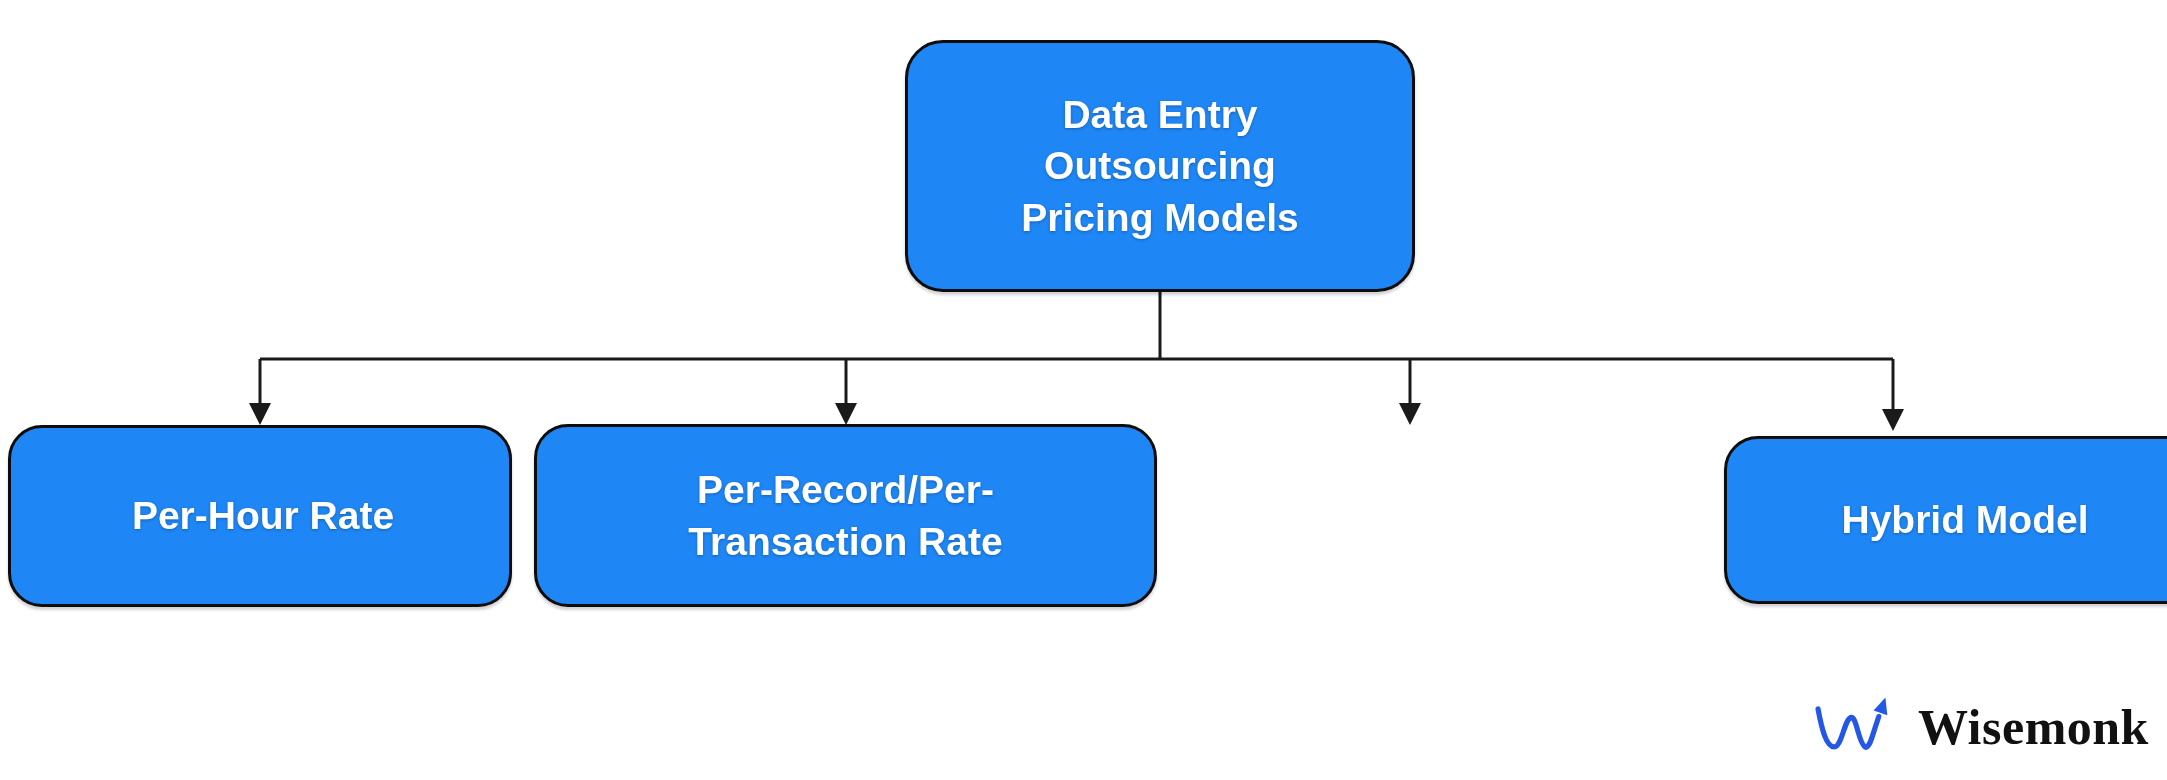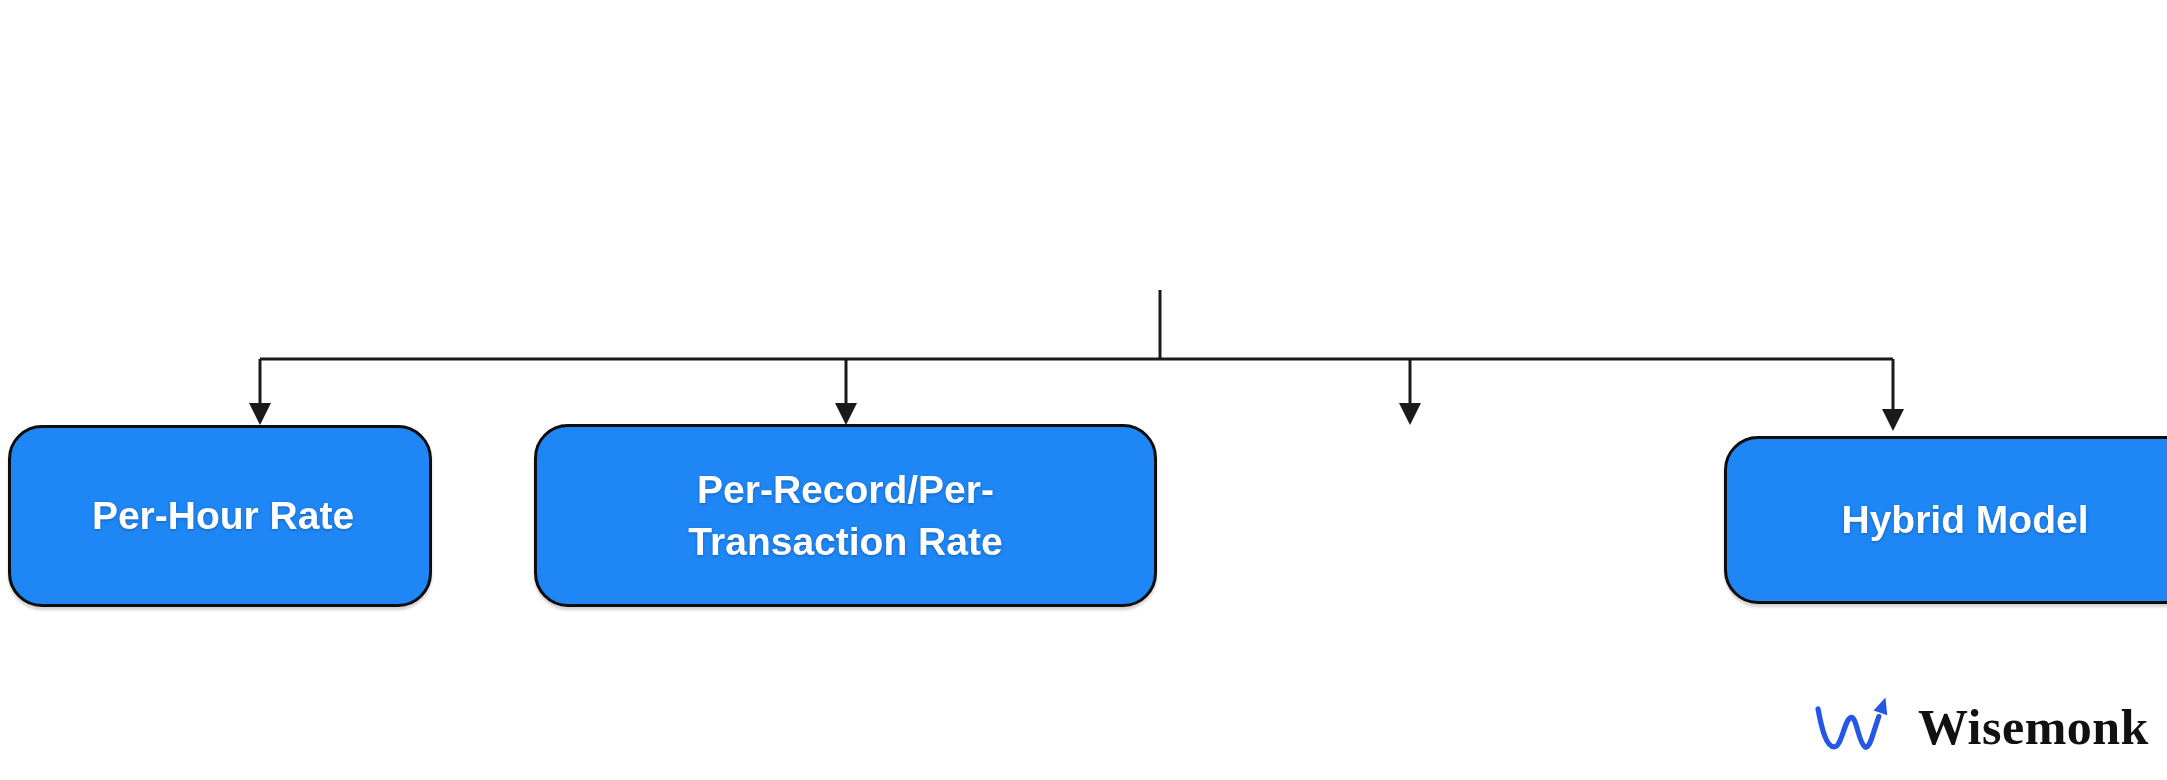--- a/index.html
+++ b/index.html
@@ -34,21 +34,21 @@
     text-align:center;
     font-weight:bold;
     font-size:39px;
     line-height:1.32;
     white-space:pre-line;
     text-shadow:0 1px 3px rgba(0,0,0,0.28);
     box-sizing:border-box;
     box-shadow:0 3px 3px rgba(0,0,0,0.18);
   }
   .node-root{left:905px;top:40px;width:510px;height:252px;}
-  .node-c0{left:8px;top:425px;width:424px;height:182px;border-radius:34px;padding-left:6px;}
+  .node-c0{left:8px;top:425px;width:504px;height:182px;border-radius:34px;padding-left:6px;}
   .node-c1{left:534px;top:424px;width:623px;height:183px;border-radius:34px;}
   .node-c2{left:1196px;top:425px;width:428px;height:183px;border-radius:34px;}
   .node-c3{left:1724px;top:436px;width:482px;height:168px;border-radius:34px;}
   .brand{
     position:absolute;left:1812px;top:690px;
     display:flex;align-items:center;gap:18px;
   }
   .brand-icon{width:88px;height:74px;}
   .brand-word{
     font-family:"Liberation Serif", serif;
@@ -74,20 +74,23 @@
     <path d="M846 359 V405"></path>
     <path d="M1410 359 V405"></path>
     <path d="M1893 359 V411"></path>
 
     <polygon points="249,403 271,403 260,425"></polygon>
     <polygon points="835,403 857,403 846,425"></polygon>
     <polygon points="1399,403 1421,403 1410,425"></polygon>
     <polygon points="1882,409 1904,409 1893,431"></polygon>
   </svg>
 
+  <div class="node node-root">Data Entry
+Outsourcing
+Pricing Models</div>
 
   <div class="node node-c0">Per-Hour Rate</div>
 
   <div class="node node-c1">Per-Record/Per-
 Transaction Rate</div>
 
 
   <div class="node node-c3">Hybrid Model</div>
 
   <div class="brand">

